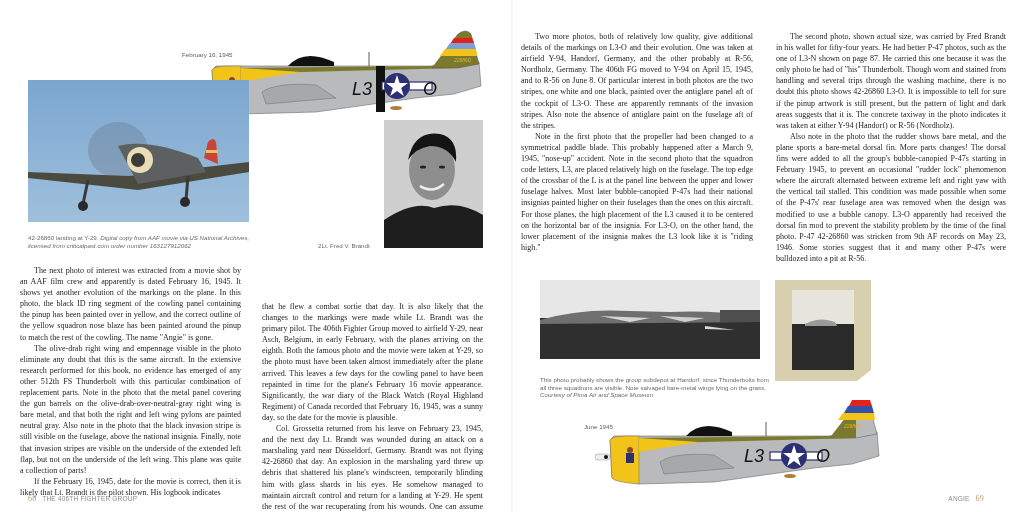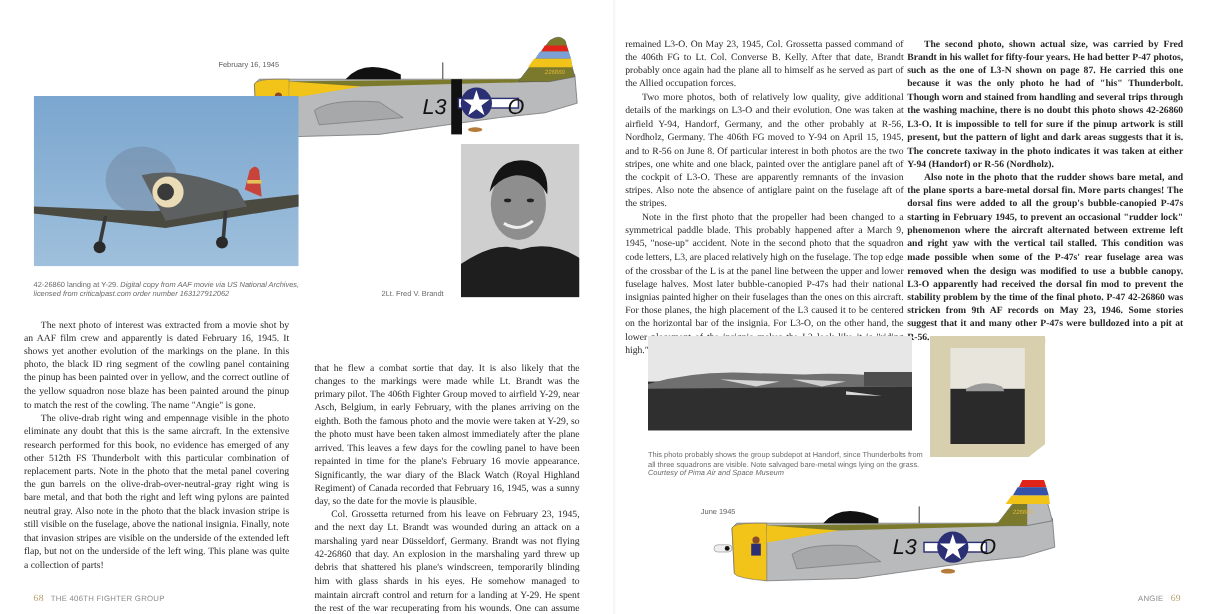--- a/index.html
+++ b/index.html
@@ -113,43 +113,43 @@
       <path d="M36,66 Q48,74 60,64" stroke="#eee" stroke-width="2.5" fill="none"></path>
       <ellipse cx="39" cy="47" rx="3" ry="1.5" fill="#222"></ellipse>
       <ellipse cx="58" cy="47" rx="3" ry="1.5" fill="#222"></ellipse>
     </svg>
   </div>
   <div class="caption-sans" style="position:absolute;left:318px;top:242px;">2Lt. Fred V. Brandt</div>
 
   <div class="body-text" style="left:20px;top:265px;width:221px;">
     <p>The next photo of interest was extracted from a movie shot by an AAF film crew and apparently is dated February 16, 1945. It shows yet another evolution of the markings on the plane. In this photo, the black ID ring segment of the cowling panel containing the pinup has been painted over in yellow, and the correct outline of the yellow squadron nose blaze has been painted around the pinup to match the rest of the cowling. The name "Angie" is gone.</p>
     <p>The olive-drab right wing and empennage visible in the photo eliminate any doubt that this is the same aircraft. In the extensive research performed for this book, no evidence has emerged of any other 512th FS Thunderbolt with this particular combination of replacement parts. Note in the photo that the metal panel covering the gun barrels on the olive-drab-over-neutral-gray right wing is bare metal, and that both the right and left wing pylons are painted neutral gray. Also note in the photo that the black invasion stripe is still visible on the fuselage, above the national insignia. Finally, note that invasion stripes are visible on the underside of the extended left flap, but not on the underside of the left wing. This plane was quite a collection of parts!</p>
+    <p>If the February 16, 1945, date for the movie is correct, then it is likely that Lt. Brandt is the pilot shown. His logbook indicates</p>
   </div>
   <div class="body-text" style="left:262px;top:265px;width:221px;margin-top:36px;">
     <p class="noindent">that he flew a combat sortie that day. It is also likely that the changes to the markings were made while Lt. Brandt was the primary pilot. The 406th Fighter Group moved to airfield Y-29, near Asch, Belgium, in early February, with the planes arriving on the eighth. Both the famous photo and the movie were taken at Y-29, so the photo must have been taken almost immediately after the plane arrived. This leaves a few days for the cowling panel to have been repainted in time for the plane's February 16 movie appearance. Significantly, the war diary of the Black Watch (Royal Highland Regiment) of Canada recorded that February 16, 1945, was a sunny day, so the date for the movie is plausible.</p>
     <p>Col. Grossetta returned from his leave on February 23, 1945, and the next day Lt. Brandt was wounded during an attack on a marshaling yard near Düsseldorf, Germany. Brandt was not flying 42-26860 that day. An explosion in the marshaling yard threw up debris that shattered his plane's windscreen, temporarily blinding him with glass shards in his eyes. He somehow managed to maintain aircraft control and return for a landing at Y-29. He spent the rest of the war recuperating from his wounds. One can assume that at this point, L3-O 42-26860 was assigned to Col. Grossetta again, and that after Brandt returned to the 512th on May 15, 1945, they shared the aircraft. The aircraft ID code</p>
   </div>
 
   <div class="footer" style="left:28px;">
     <span class="num" style="margin-left:0;">68</span>
     <span>THE 406TH FIGHTER GROUP</span>
   </div>
 </div>
 
 <div class="gutter"></div>
 
 <div class="page right-page">
 
   <div class="body-text" style="left:9px;top:31px;width:232px;">
-    <p class="noindent">remained L3-O. On May 23, 1945, Col. Grossetta passed command of the 406th FG to Lt. Col. Converse B. Kelly. After that date, Brandt probably once again had the plane all to himself as he served as part of the Allied occupation forces.</p>
     <p>Two more photos, both of relatively low quality, give additional details of the markings on L3-O and their evolution. One was taken at airfield Y-94, Handorf, Germany, and the other probably at R-56, Nordholz, Germany. The 406th FG moved to Y-94 on April 15, 1945, and to R-56 on June 8. Of particular interest in both photos are the two stripes, one white and one black, painted over the antiglare panel aft of the cockpit of L3-O. These are apparently remnants of the invasion stripes. Also note the absence of antiglare paint on the fuselage aft of the stripes.</p>
     <p>Note in the first photo that the propeller had been changed to a symmetrical paddle blade. This probably happened after a March 9, 1945, "nose-up" accident. Note in the second photo that the squadron code letters, L3, are placed relatively high on the fuselage. The top edge of the crossbar of the L is at the panel line between the upper and lower fuselage halves. Most later bubble-canopied P-47s had their national insignias painted higher on their fuselages than the ones on this aircraft. For those planes, the high placement of the L3 caused it to be centered on the horizontal bar of the insignia. For L3-O, on the other hand, the lower placement of the insignia makes the L3 look like it is "riding high."</p>
   </div>
 
-  <div class="body-text" style="left:244px;top:31px;width:230px;font-weight:bold;">
+  <div class="body-text" style="left:264px;top:31px;width:230px;">
     <p>The second photo, shown actual size, was carried by Fred Brandt in his wallet for fifty-four years. He had better P-47 photos, such as the one of L3-N shown on page 87. He carried this one because it was the only photo he had of "his" Thunderbolt. Though worn and stained from handling and several trips through the washing machine, there is no doubt this photo shows 42-26860 L3-O. It is impossible to tell for sure if the pinup artwork is still present, but the pattern of light and dark areas suggests that it is. The concrete taxiway in the photo indicates it was taken at either Y-94 (Handorf) or R-56 (Nordholz).</p>
     <p>Also note in the photo that the rudder shows bare metal, and the plane sports a bare-metal dorsal fin. More parts changes! The dorsal fins were added to all the group's bubble-canopied P-47s starting in February 1945, to prevent an occasional "rudder lock" phenomenon where the aircraft alternated between extreme left and right yaw with the vertical tail stalled. This condition was made possible when some of the P-47s' rear fuselage area was removed when the design was modified to use a bubble canopy. L3-O apparently had received the dorsal fin mod to prevent the stability problem by the time of the final photo. P-47 42-26860 was stricken from 9th AF records on May 23, 1946. Some stories suggest that it and many other P-47s were bulldozed into a pit at R-56.</p>
   </div>
 
   <div style="position:absolute;left:263px;top:282px;width:96px;height:4px;background:#c8b98f;"></div>
 
   <div class="photo" style="left:28px;top:280px;width:220px;height:79px;">
     <svg width="220" height="79" viewBox="0 0 220 79">
       <rect width="220" height="79" fill="#e7e7e7"></rect>
       <rect y="38" width="220" height="41" fill="#2f2f2f"></rect>

